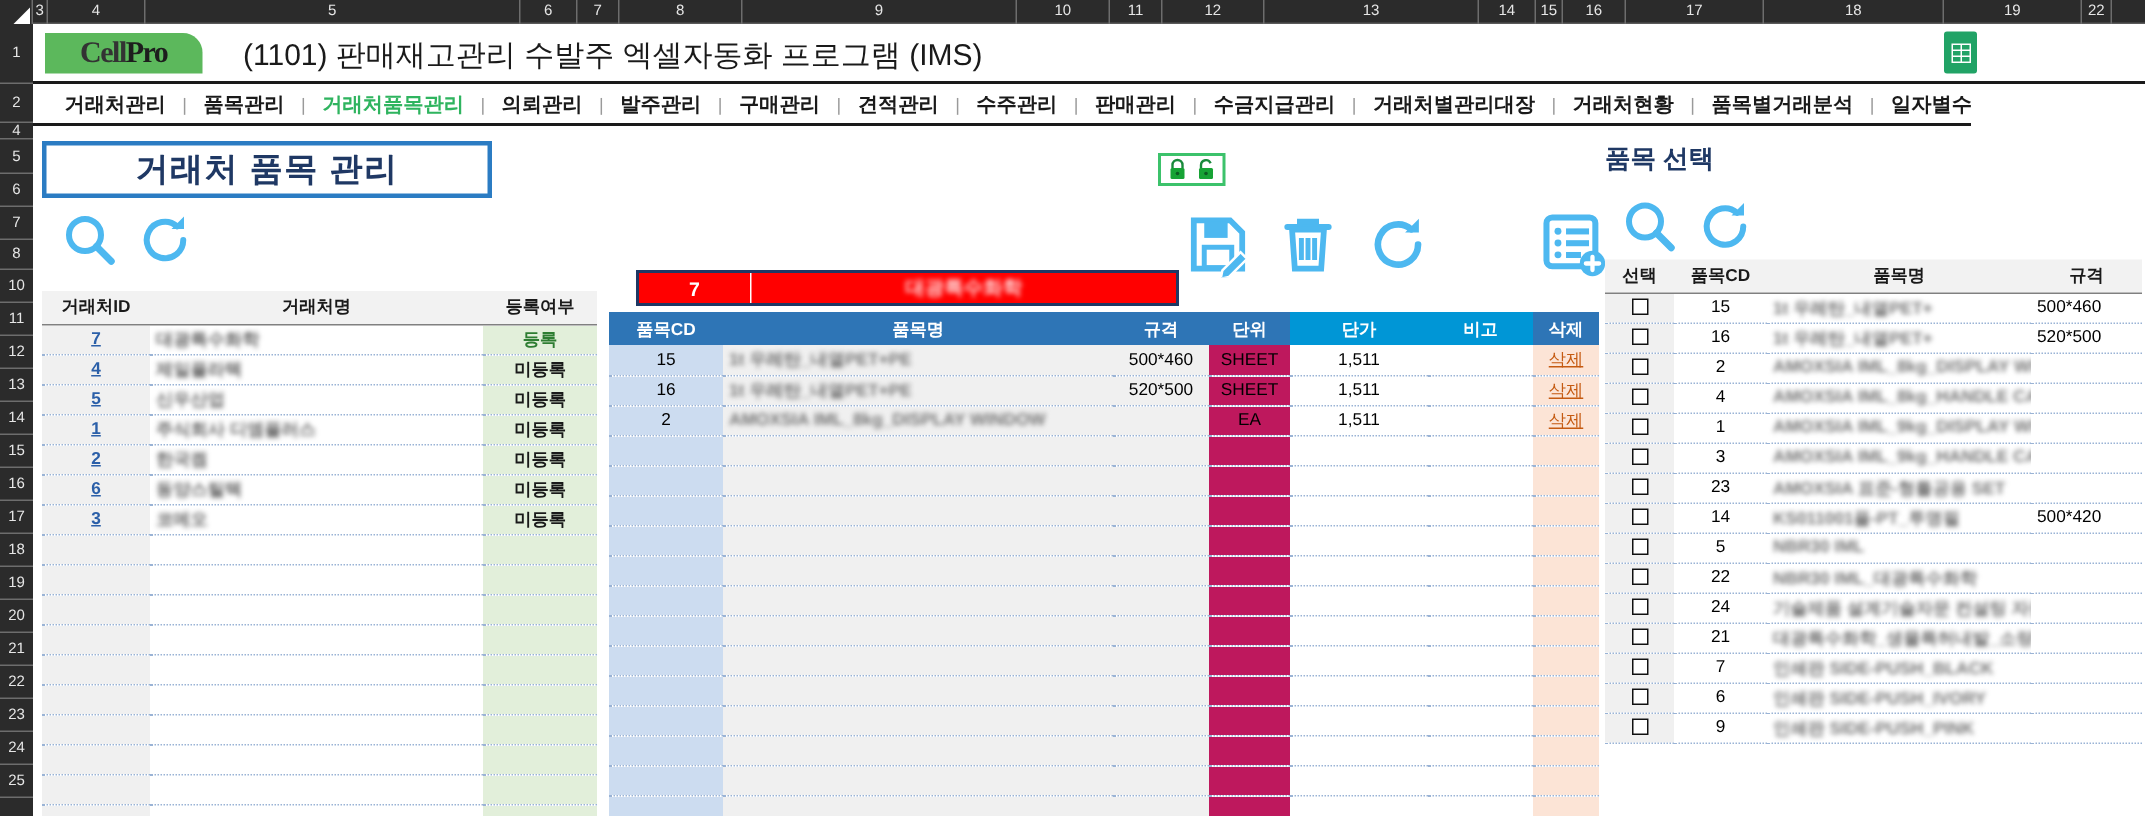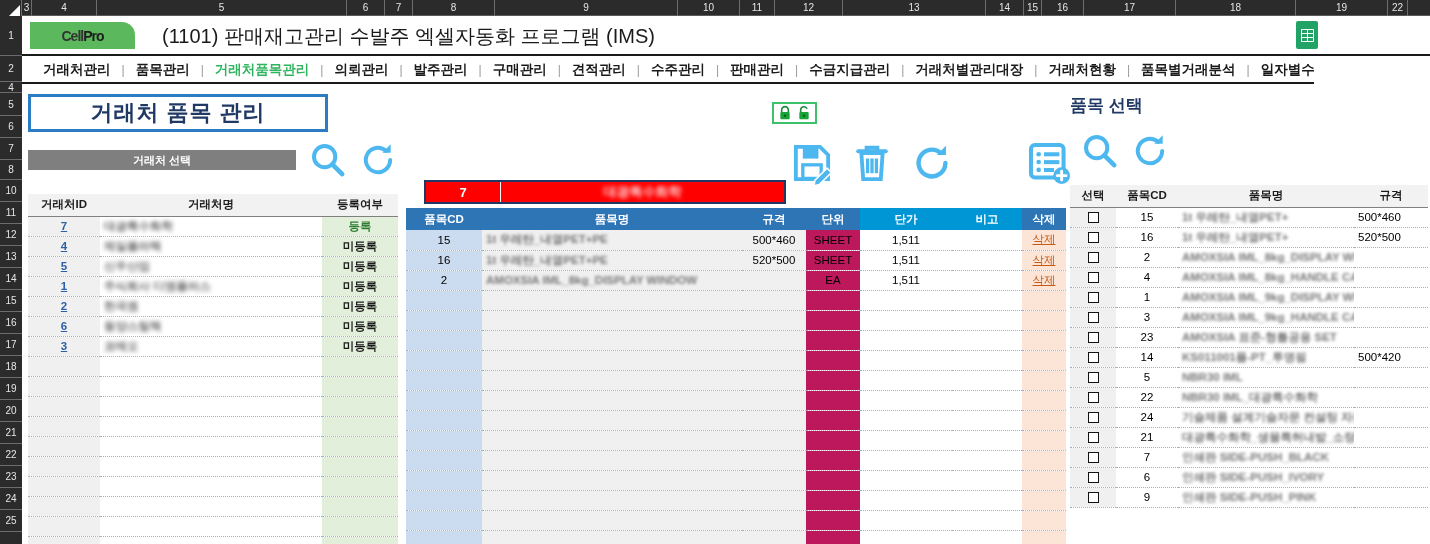--- a/index.html
+++ b/index.html
@@ -77,23 +77,23 @@
     border-bottom: 2px solid #1a1a1a;
   }
   .logo {
     position: absolute; left: 8px; top: 6px;
     width: 105px; height: 27px;
     background: #5cb85c;
     border-radius: 0 13px 0 0;
     display: flex; align-items: center; justify-content: center;
   }
   .logo-text {
-    font-size: 14px; font-weight: bold; letter-spacing: -1px;
+    font-size: 20px; font-weight: bold; letter-spacing: -1px;
     color: #333333;
-    font-family: Liberation Sans, sans-serif;
+    font-family: Liberation Serif, serif;
   }
   .logo-text .b { color: #1d1d1d; }
   .apptitle {
     position: absolute; left: 140px; top: 7px;
     font-size: 20px; color: #1a1a1a; white-space: nowrap;
   }
   .xlicon {
     position: absolute; left: 1268px; top: 2px;
     width: 34px; height: 34px;
     display: flex; align-items: center; justify-content: center;
@@ -333,21 +333,20 @@
         <span class="menu-sep">|</span>
         <span class="menu-item">일자별수불대장</span>
         <span class="menu-sep">|</span>
         <span class="menu-item">일</span>
       </div>
 
     <div class="panel-left">
       <div class="big-title">거래처 품목 관리</div>
 
       <div style="display:flex; align-items:center; margin-top:8px;">
-        <div class="gray-btn" style="width:300px;">거래처 선택</div>
         <div class="icon-pair" style="margin-left:12px;">
           <svg class="ico" width="40" height="40" viewBox="0 0 24 24">
             <circle cx="10" cy="10" r="6.4" fill="none" stroke="#4db8f0" stroke-width="2.4"></circle>
             <line x1="14.6" y1="14.6" x2="20.5" y2="20.5" stroke="#4db8f0" stroke-width="2.8" stroke-linecap="round"></line>
           </svg>
           <svg class="ico" width="40" height="40" viewBox="0 0 24 24">
             <path d="M19.3 12a7.3 7.3 0 1 1-2.5-5.5" fill="none" stroke="#4db8f0" stroke-width="2.4" stroke-linecap="round"></path>
             <path d="M19.6 2.6 L19.6 7.6 L14.6 7.6 Z" fill="#4db8f0"></path>
           </svg>
         </div>
@@ -689,21 +688,21 @@
             <circle cx="10" cy="10" r="6.4" fill="none" stroke="#4db8f0" stroke-width="2.4"></circle>
             <line x1="14.6" y1="14.6" x2="20.5" y2="20.5" stroke="#4db8f0" stroke-width="2.8" stroke-linecap="round"></line>
           </svg>
           <svg class="ico" width="40" height="40" viewBox="0 0 24 24">
             <path d="M19.3 12a7.3 7.3 0 1 1-2.5-5.5" fill="none" stroke="#4db8f0" stroke-width="2.4" stroke-linecap="round"></path>
             <path d="M19.6 2.6 L19.6 7.6 L14.6 7.6 Z" fill="#4db8f0"></path>
           </svg>
         </div>
       </div>
 
-      <table class="grid rt" id="right-table" style="width:358px; margin-top:14px;">
+      <table class="grid rt" id="right-table" style="width:358px; margin-top:2px;">
         <colgroup>
             <col style="width:46px">
             <col style="width:62px">
             <col style="width:176px">
             <col style="width:74px">
           </colgroup>
         <thead>
             <tr id="right-head">
               <th>선택</th>
               <th>품목CD</th>

